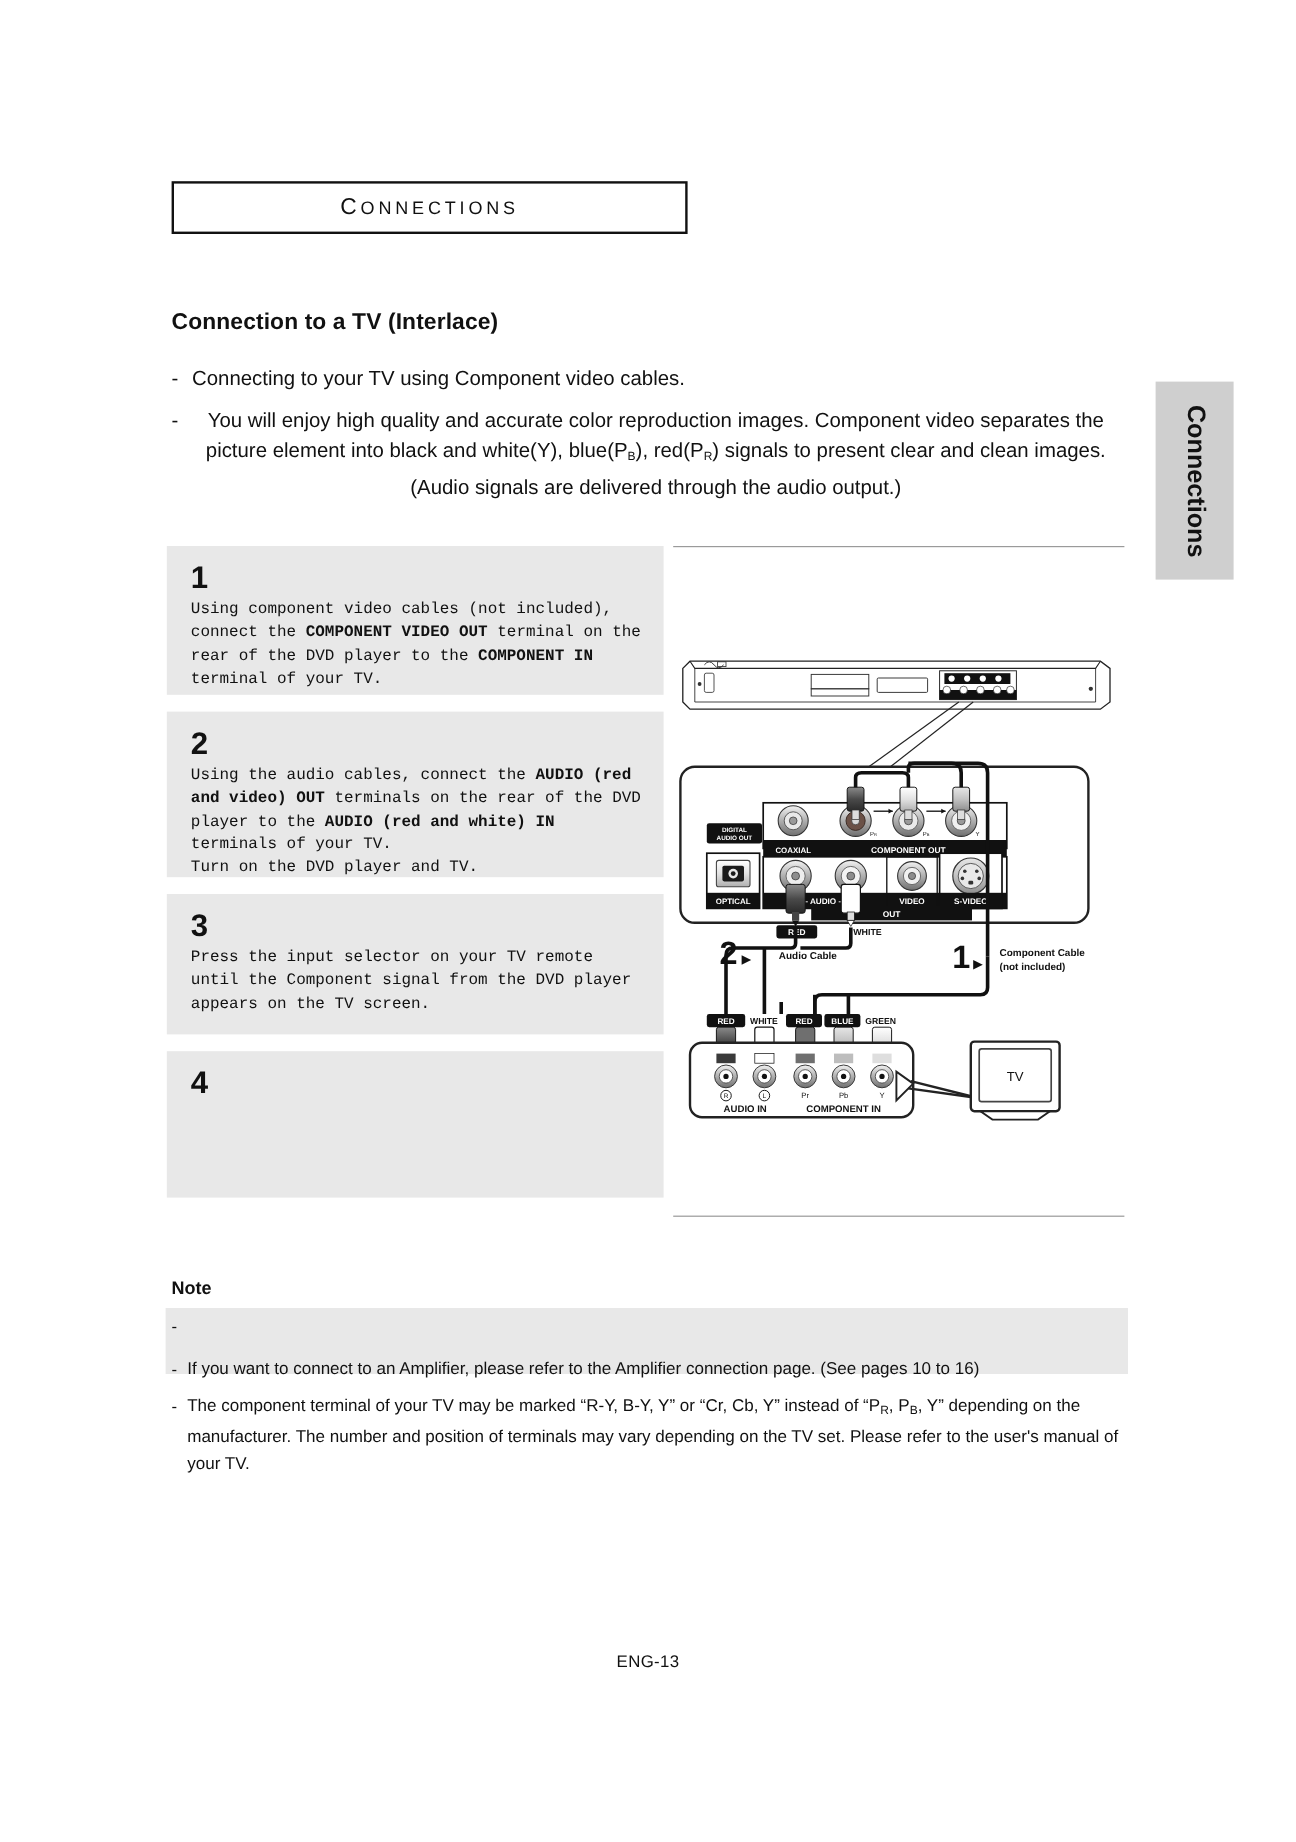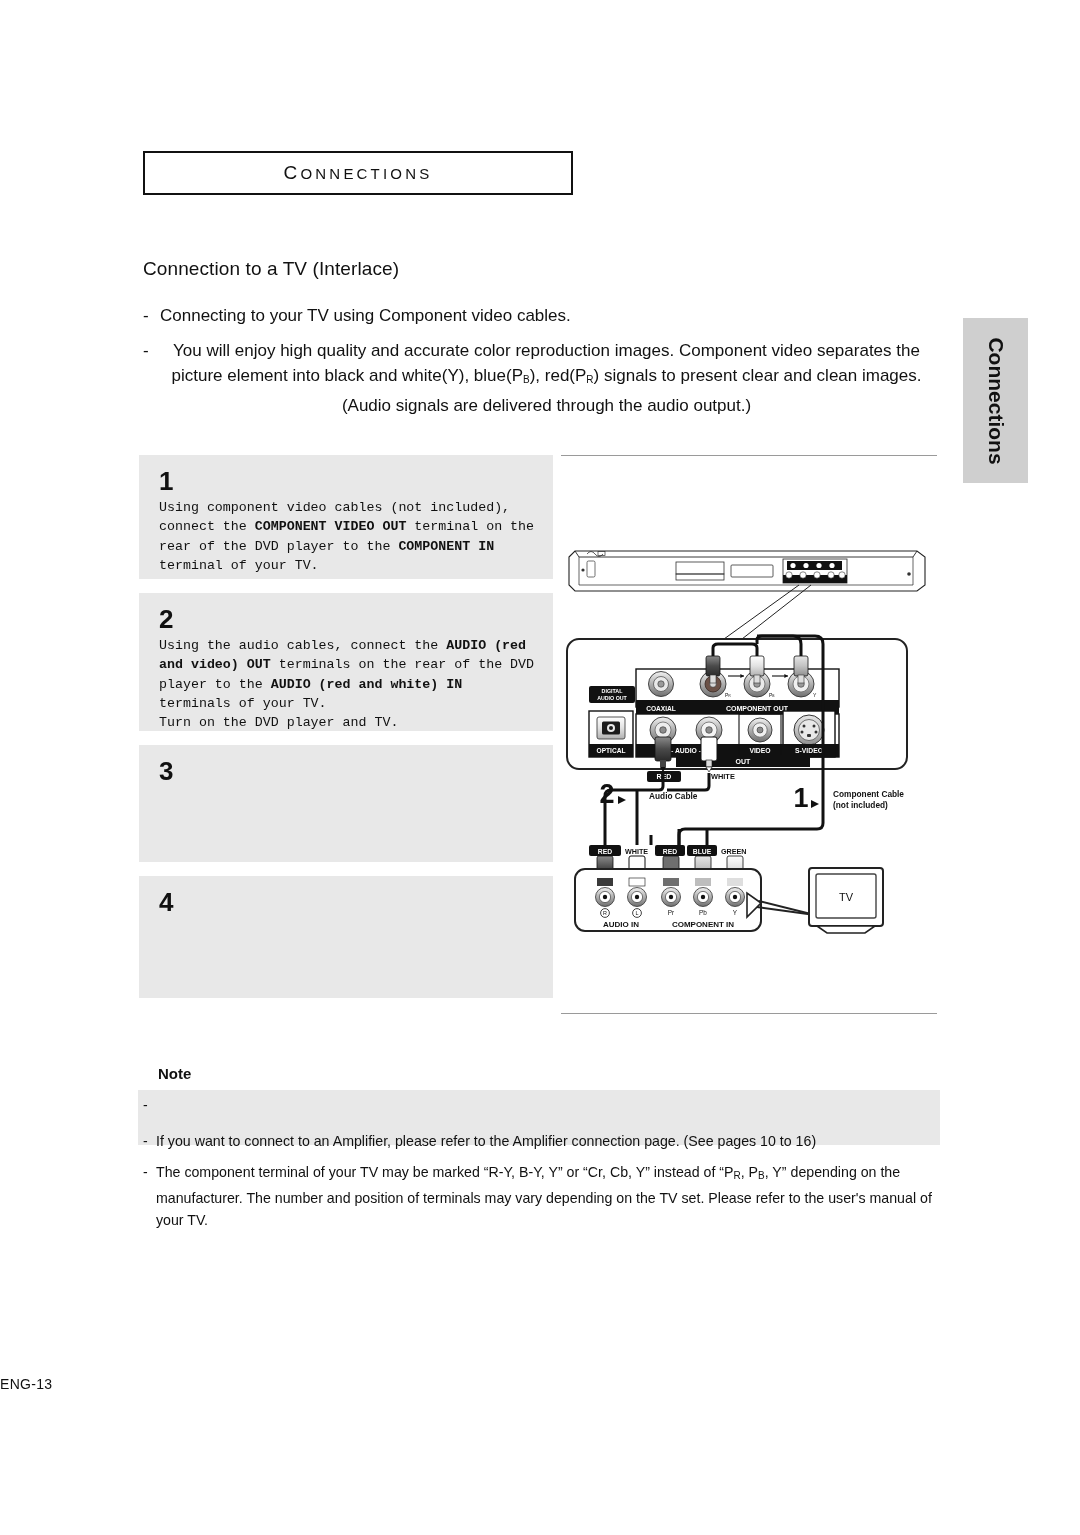--- a/index.html
+++ b/index.html
@@ -19,21 +19,21 @@
   }
   .chapter-title{
     font-size:15px;letter-spacing:3.2px;font-weight:400;
     font-variant:small-caps;text-transform:none;
   }
   .chapter-title .cap{font-size:19px;}
 
   
   .section-heading{
     position:absolute;left:143px;top:258px;
-    font-size:19px;font-weight:normal;letter-spacing:.1px;
+    font-size:19px;font-weight:bold;letter-spacing:.1px;
   }
 
   
   .intro{position:absolute;left:143px;top:303px;width:790px;}
   .bullet{display:flex;margin-bottom:9px;}
   .bullet .dash{width:17px;flex:0 0 17px;font-size:17px;line-height:25px;}
   .bullet .btext{font-size:17px;line-height:25.5px;text-align:center;}
   sub{font-size:10px;vertical-align:-2px;}
 
   
@@ -62,36 +62,36 @@
   .rule{position:absolute;left:561px;height:1px;background:#9a9a9a;width:376px;}
   .rule-top{top:455px;}
   .rule-bot{top:1013px;}
 
   
   .diagram{position:absolute;left:561px;top:545px;width:380px;height:395px;}
   .diagram svg{display:block;}
 
   
   .note-label{
-    position:absolute;left:158px;top:1065px;font-size:15px;font-weight:bold;
+    position:absolute;left:143px;top:1065px;font-size:15px;font-weight:bold;
   }
   .note-hl{
     position:absolute;left:138px;top:1090px;width:802px;height:55px;background:#e8e8e8;
   }
   .notes{position:absolute;left:143px;top:1094px;width:800px;}
   .note-item{display:flex;margin-bottom:7px;}
   .note-item .dash{width:13px;flex:0 0 13px;font-size:14px;line-height:22px;}
   .note-item .ntext{font-size:14.2px;line-height:22px;}
   .note-item.strong .ntext{font-weight:bold;}
   .note-item.n1{margin-bottom:14px;}
   .note-item.n2{margin-bottom:9px;}
 
   
   .footer{
-    position:absolute;left:0;top:1376px;width:1080px;text-align:left;
+    position:absolute;left:0;top:1376px;width:1080px;text-align:center;
     font-size:14px;letter-spacing:.3px;
   }
 </style>
 </head>
 <body>
 
 <div class="page">
 
   <div class="chapter-box">
     <div class="chapter-title">
@@ -126,20 +126,21 @@
       <div class="step-body">Using component video cables (not included), connect the <b>COMPONENT VIDEO OUT</b> terminal on the rear of the DVD player to the <b>COMPONENT IN</b> terminal of your TV.</div>
     </div>
 
     <div class="step s2">
       <div class="step-num">2</div>
       <div class="step-body">Using the audio cables, connect the <b>AUDIO (red and video)</b> <b>OUT</b> terminals on the rear of the DVD player to the <b>AUDIO (red and white) IN</b> terminals of your TV.<br>Turn on the DVD player and TV.</div>
     </div>
 
     <div class="step s3">
       <div class="step-num">3</div>
+      <div class="step-body">Press the input selector on your TV remote until the Component signal from the DVD player appears on the TV screen.</div>
     </div>
 
     <div class="step s4">
       <div class="step-num">4</div>
     </div>
 
   </div>
 
   <div class="diagram">
     <svg width="380" height="395" viewBox="0 0 380 395" xmlns="http://www.w3.org/2000/svg">

